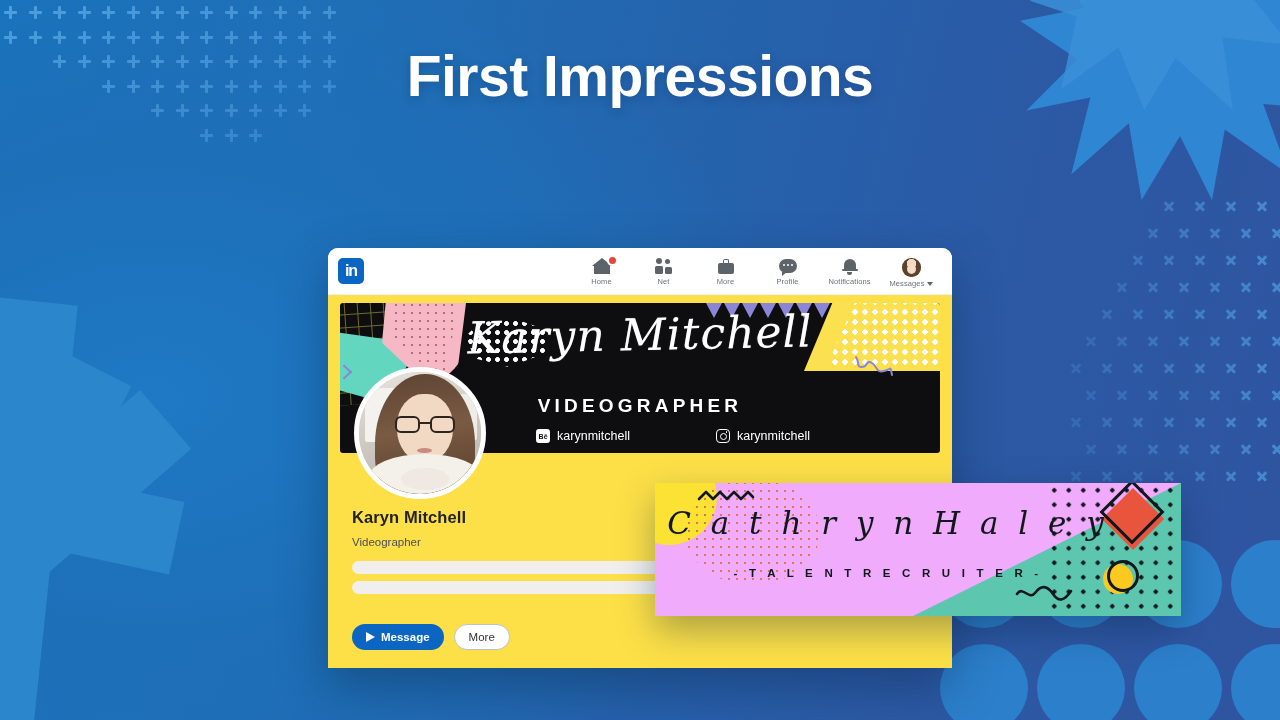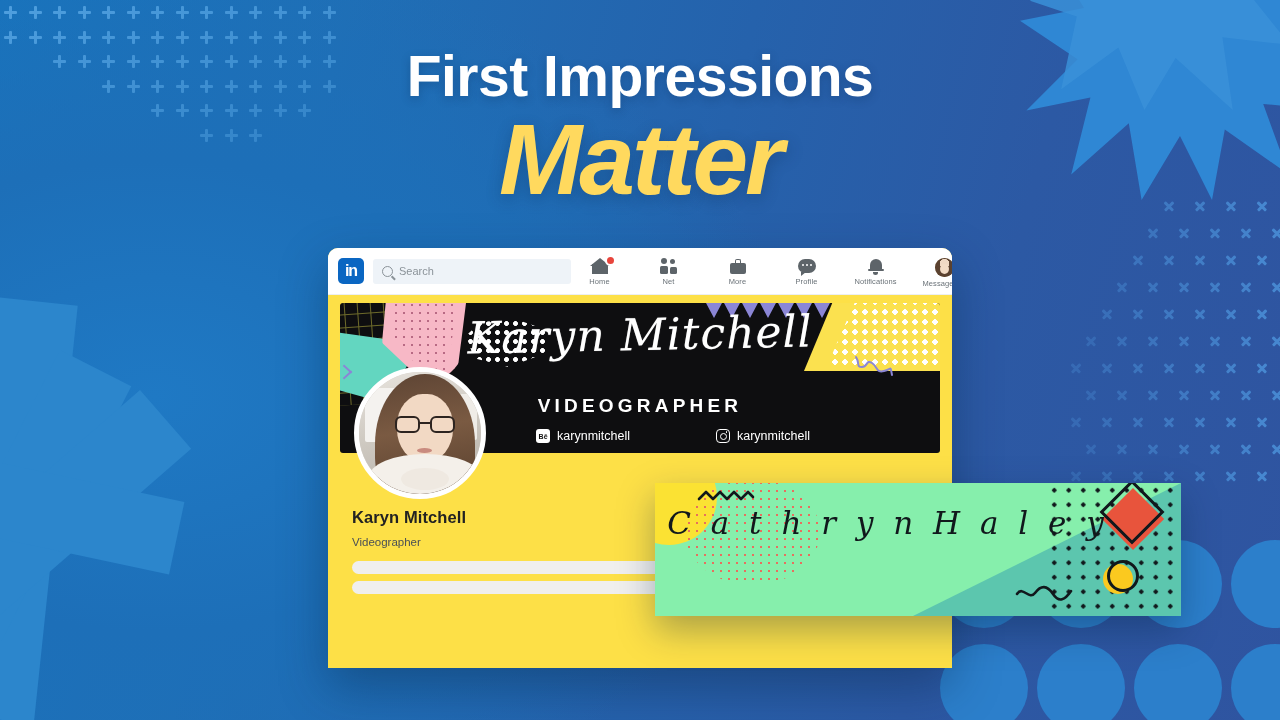--- a/index.html
+++ b/index.html
@@ -102,21 +102,21 @@
     letter-spacing:-1px; flex:0 0 auto;
   }
   .li-search{
     margin-left:9px; flex:0 0 198px; height:25px; background:#eef3f8;
     border-radius:3px; display:flex; align-items:center; padding:0 9px; gap:6px;
   }
   .li-search .mag{ width:11px;height:11px;border:1.6px solid #8a9298;border-radius:50%;position:relative;flex:0 0 auto; }
   .li-search .mag:after{ content:"";position:absolute;right:-4px;bottom:-3px;width:5px;height:1.6px;background:#8a9298;transform:rotate(45deg); }
   .li-search span{ font-size:11px; color:#8b9399; }
 
-  .li-items{ margin-left:auto; display:flex; align-items:flex-start; gap:12px; }
+  .li-items{ margin-left:auto; display:flex; align-items:flex-start; gap:5px; }
   .li-item{
     width:57px; display:flex; flex-direction:column; align-items:center; gap:2px;
     padding-top:3px; position:relative;
   }
   .li-item .lbl{ font-size:7.5px; color:#6a7278; letter-spacing:.1px; }
   .ico{ width:18px; height:17px; position:relative; }
 
   
   .ico-home:before{
     content:""; position:absolute; left:1px; top:6px; width:16px; height:10px;
@@ -287,21 +287,21 @@
   .btn{ height:26px; border-radius:14px; display:flex; align-items:center; padding:0 14px; font-size:11.5px; }
   .btn-primary{ background:#0a66c2; color:#fff; font-weight:bold; gap:6px; }
   .btn-primary .send{
     width:0;height:0;border-left:9px solid #fff;border-top:5px solid transparent;border-bottom:5px solid transparent;
   }
   .btn-ghost{ background:#fff; color:#333; border:1px solid #bcc2c7; }
 
   
   #cathryn{
     position:absolute; left:655px; top:483px; width:526px; height:133px;
-    background:#86efac; z-index:12; overflow:hidden;
+    background:#f0abfc; z-index:12; overflow:hidden;
     box-shadow:0 14px 34px rgba(6,34,66,.34);
   }
   .ct{ position:absolute; }
   .ct-yellow{ left:-34px; top:-34px; width:96px; height:96px; border-radius:50%; background:#fbe233; }
   .ct-reddots{
     left:30px; top:-4px; width:135px; height:106px;
     background-image:radial-gradient(#e86f5e 1.4px, transparent 1.5px);
     background-size:8px 8px;
     clip-path:ellipse(50% 50% at 50% 50%);
   }
@@ -488,32 +488,27 @@
       <div class="pdot" style="left: 271px; top: 10px;"></div>
       <div class="pdot" style="left: -20px; top: 114px;"></div>
       <div class="pdot" style="left: 77px; top: 114px;"></div>
       <div class="pdot" style="left: 174px; top: 114px;"></div>
       <div class="pdot" style="left: 271px; top: 114px;"></div>
     </div>
 </div>
 
 <div id="headline">
   <span class="l1">First Impressions</span>
-  <span class="l2">Matter</span>
 </div>
 
 <div id="li-window">
 
   <div id="li-nav">
     <div class="li-logo">in</div>
 
-    <div class="li-search">
-      <span class="mag"></span>
-      <span>Search</span>
-    </div>
 
     <div class="li-items">
 
       <div class="li-item">
         <span class="ico ico-home"></span>
         <span class="badge"></span>
         <span class="lbl">Home</span>
       </div>
 
       <div class="li-item">
@@ -602,20 +597,29 @@
         <span>karynmitchell</span>
       </div>
     </div>
   </div>
 
   <div id="profile-info">
     <div id="pi-name">Karyn Mitchell</div>
     <div id="pi-role">Videographer</div>
     <div class="skel s1"></div>
     <div class="skel s2"></div>
+    <div id="pi-actions">
+      <div class="btn btn-primary">
+        <span class="send"></span>
+        <span>Message</span>
+      </div>
+      <div class="btn btn-ghost">
+        <span>More</span>
+      </div>
+    </div>
   </div>
 </div>
 
 <div id="profile-pic">
   <span class="room"></span>
     <span class="win"></span>
     <span class="win2"></span>
   <span class="hair"></span>
     <span class="face"></span>
   <span class="neck"></span>
@@ -639,13 +643,14 @@
   <div class="ct ct-blackdots"></div>
   <div class="ct ct-diamond-in"></div>
   <div class="ct ct-diamond-out"></div>
   <div class="ct ct-circ-y"></div>
   <div class="ct ct-circ-o"></div>
   <svg class="ct ct-wave" viewBox="0 0 58 18">
     <path d="M2 10 C8 1, 14 17, 20 9 S32 1, 38 10 S50 16, 56 7" fill="none" stroke="#11181c" stroke-width="2.6" stroke-linecap="round"></path>
   </svg>
 
   <div class="ct-name">C a t h r y n   H a l e y</div>
+  <div class="ct-role">-  T A L E N T   R E C R U I T E R  -</div>
 </div>
 
 </body></html>

